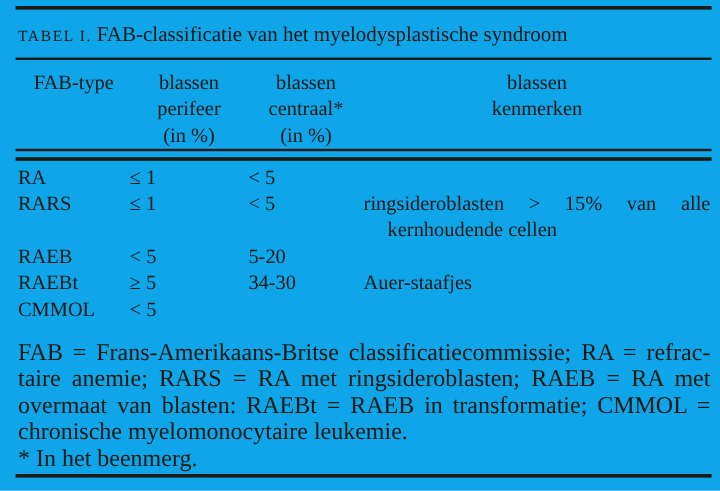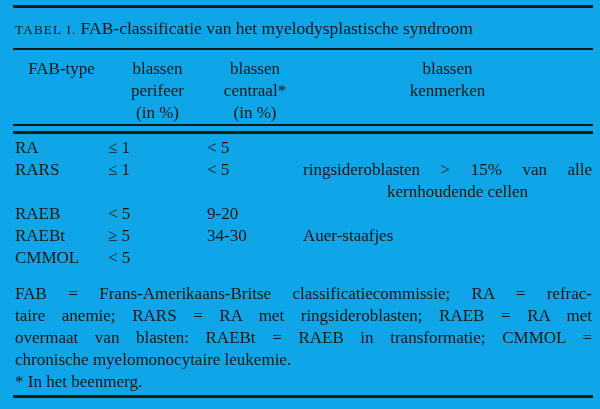--- a/index.html
+++ b/index.html
@@ -45,30 +45,30 @@
     font-size: 17px;
     line-height: 22px;
   }
   .thead {
     margin-top: 8px;
     text-align: center;
   }
   .tbody { margin-top: 3px; }
 
   .cell div { min-height: 0; }
-  .wrap-line { margin-left: 20px; text-align: center; }
+  .wrap-line { margin-left: 20px; }
 
   .just {
     text-align: justify;
     text-align-last: justify;
   }
 
   .footnote {
     margin: 14px 8px 0 15px;
-    font-size: 17px;
+    font-size: 20px;
     line-height: 22px;
   }
 </style>
 </head>
 <body>
 
 <div class="sheet">
 
   <div class="rule top"></div>
 
@@ -119,21 +119,21 @@
       <div class="cell">&lt; 5</div>
       <div class="cell">
         <div class="just">ringsideroblasten &gt; 15% van alle</div>
         <div class="wrap-line">kernhoudende cellen</div>
       </div>
     </div>
 
     <div class="grid row">
       <div class="cell">RAEB</div>
       <div class="cell">&lt; 5</div>
-      <div class="cell">9-20</div>
+      <div class="cell">5-20</div>
       <div class="cell">
         <div></div>
       </div>
     </div>
 
     <div class="grid row">
       <div class="cell">RAEBt</div>
       <div class="cell">≥ 5</div>
       <div class="cell">34-30</div>
       <div class="cell">

